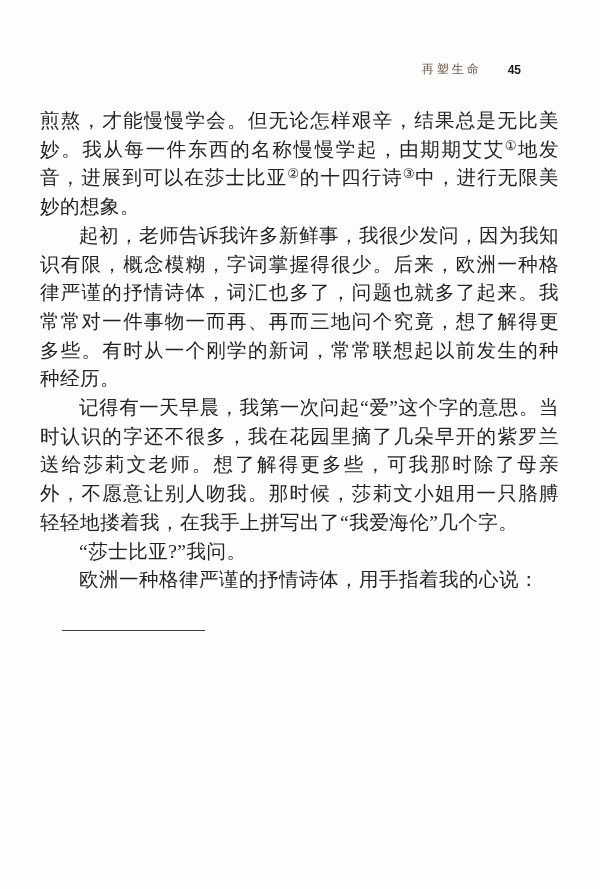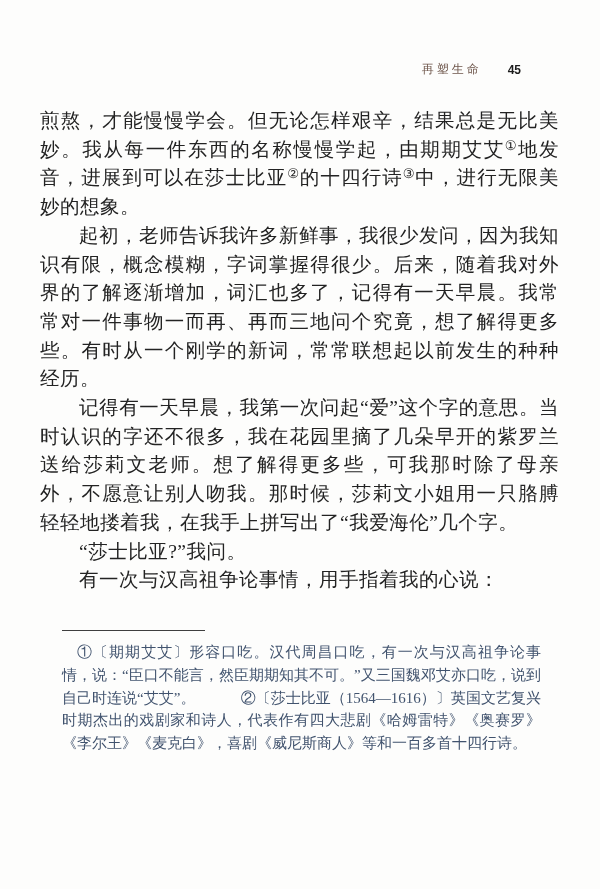--- a/index.html
+++ b/index.html
@@ -87,25 +87,24 @@
 <body>
 
 <div class="page">
 
   <div class="header">
     <span class="running-title">再塑生命</span><span class="page-number">45</span>
   </div>
 
   <div class="body-text">
     <p class="no-indent">煎熬，才能慢慢学会。但无论怎样艰辛，结果总是无比美妙。我从每一件东西的名称慢慢学起，由期期艾艾<sup class="noteref">①</sup>地发音，进展到可以在莎士比亚<sup class="noteref">②</sup>的十四行诗<sup class="noteref">③</sup>中，进行无限美妙的想象。</p>
-    <p>起初，老师告诉我许多新鲜事，我很少发问，因为我知识有限，概念模糊，字词掌握得很少。后来，随着我对外界的了解逐渐增加，词汇也多了，记得有一天早晨。我常常对一件事物一而再、再而三地问个究竟，想了解得更多些。有时从一个刚学的新词，常常联想起以前发生的种种经历。</p>
+    <p>起初，老师告诉我许多新鲜事，我很少发问，因为我知识有限，概念模糊，字词掌握得很少。后来，欧洲一种格律严谨的抒情诗体，词汇也多了，问题也就多了起来。我常常对一件事物一而再、再而三地问个究竟，想了解得更多些。有时从一个刚学的新词，常常联想起以前发生的种种经历。</p>
     <p>记得有一天早晨，我第一次问起“爱”这个字的意思。当时认识的字还不很多，我在花园里摘了几朵早开的紫罗兰送给莎莉文老师。想了解得更多些，可我那时除了母亲外，不愿意让别人吻我。那时候，莎莉文小姐用一只胳膊轻轻地搂着我，在我手上拼写出了“我爱海伦”几个字。</p>
     <p>“莎士比亚?”我问。</p>
-    <p>有一次与汉高祖争论事情，用手指着我的心说：</p>
+    <p>欧洲一种格律严谨的抒情诗体，用手指着我的心说：</p>
   </div>
 
   <div class="footnote-divider"></div>
 
   <div class="footnotes">
-    <p class="fn-indent">①〔期期艾艾〕形容口吃。汉代周昌口吃，有一次与汉高祖争论事情，说：“臣口不能言，然臣期期知其不可。”又三国魏邓艾亦口吃，说到自己时连说“艾艾”。　　　②〔莎士比亚（1564—1616）〕英国文艺复兴时期杰出的戏剧家和诗人，代表作有四大悲剧《哈姆雷特》《奥赛罗》《李尔王》《麦克白》，喜剧《威尼斯商人》等和一百多首十四行诗。</p>
   </div>
 
 </div>
 
 </body></html>

